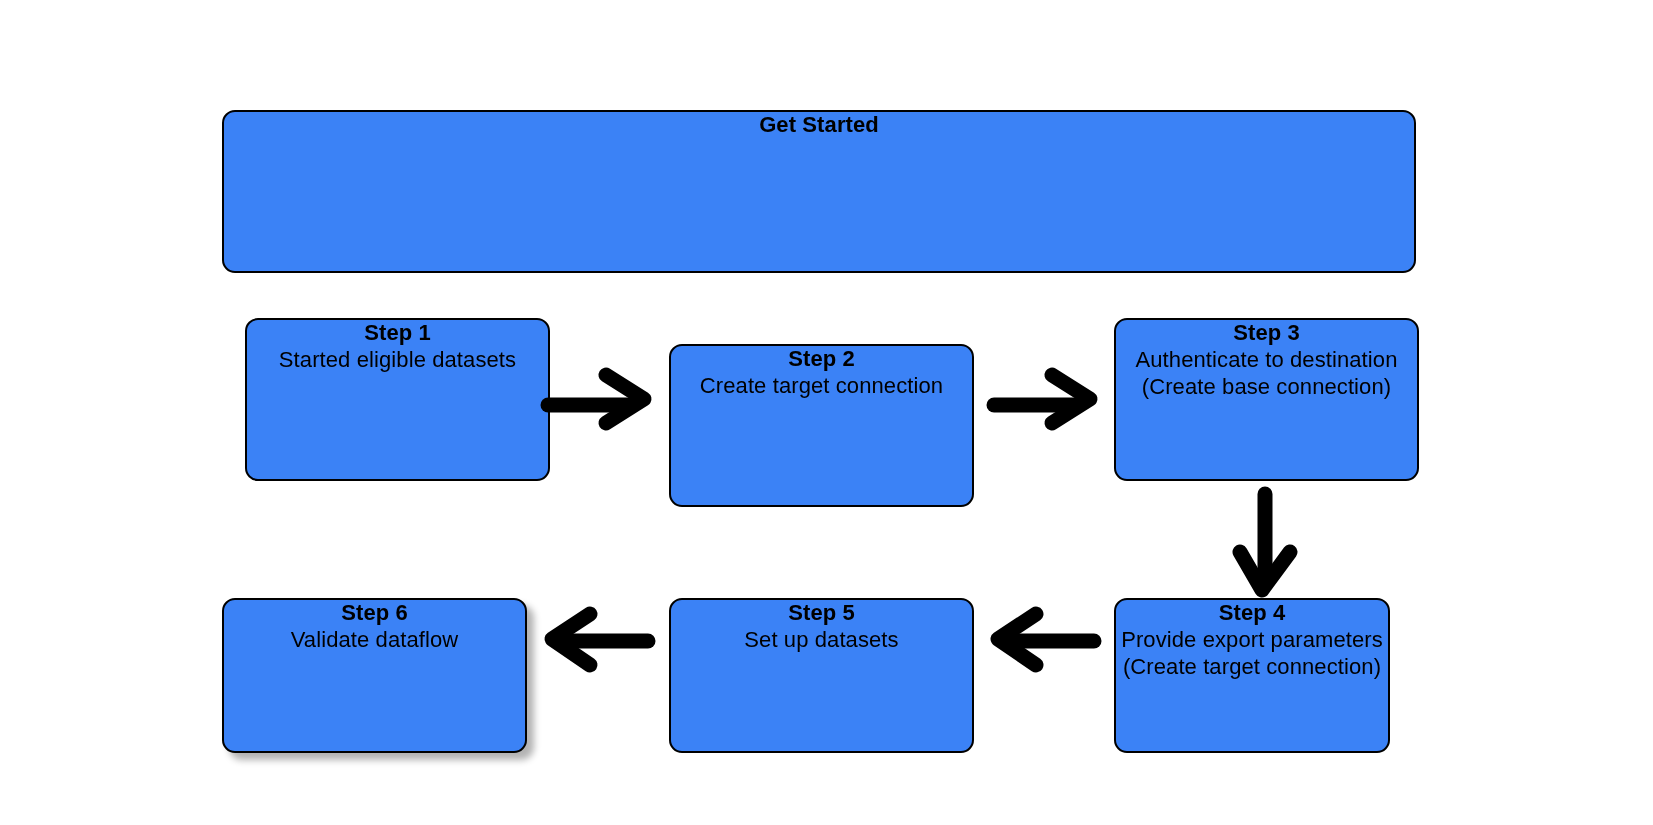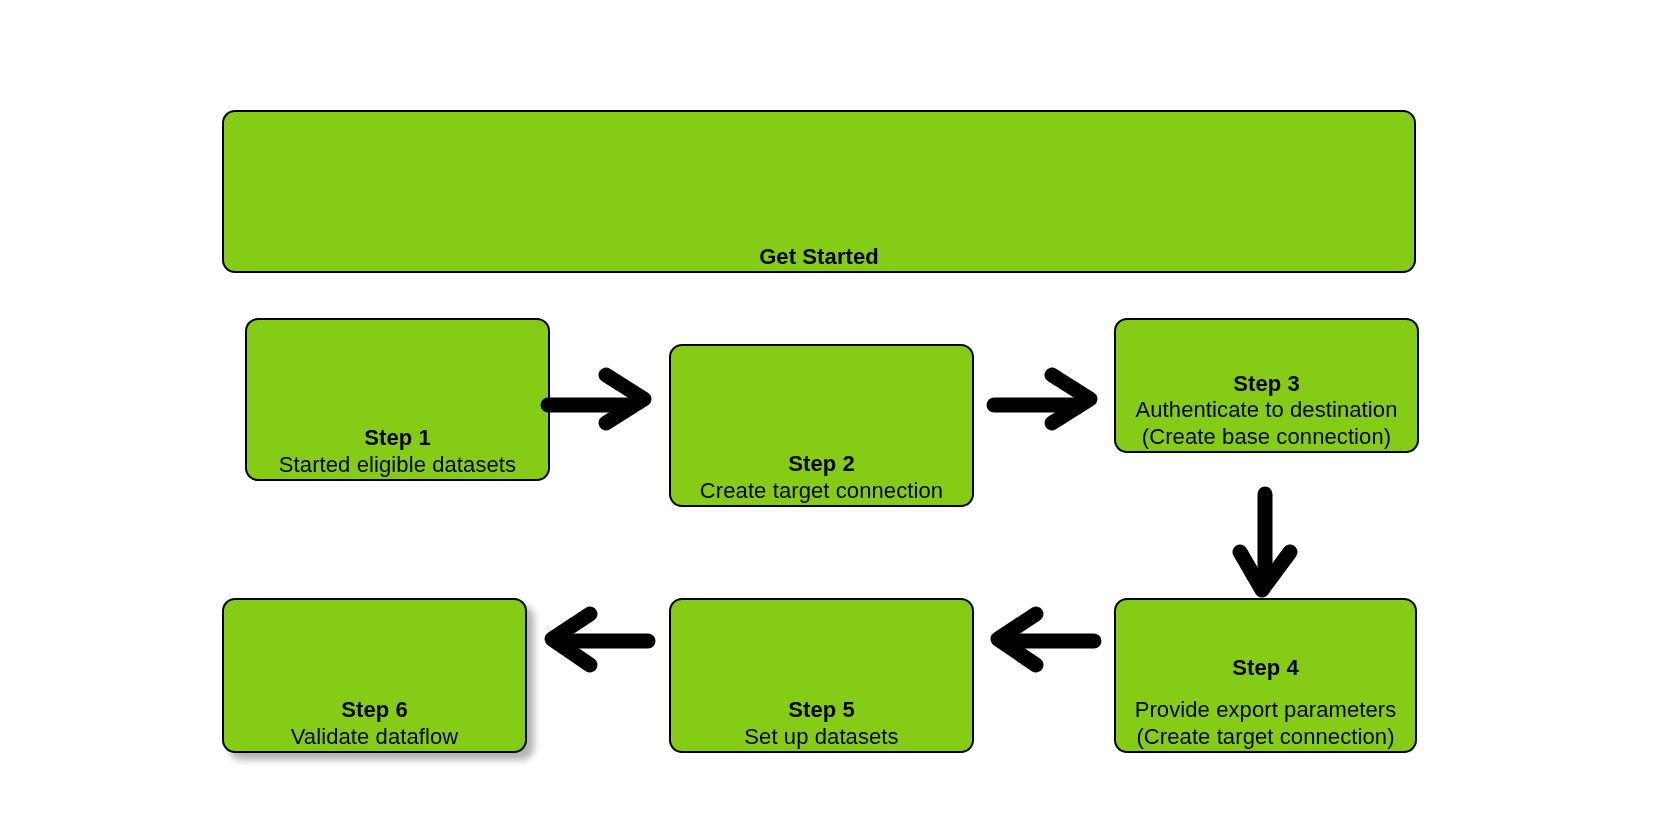--- a/index.html
+++ b/index.html
@@ -17,27 +17,27 @@
     position: relative;
     width: 1653px;
     height: 825px;
     background: #ffffff;
   }
 
   
   .node {
     position: absolute;
     box-sizing: border-box;
-    background: #84cc16;
+    background: #3b82f6;
     border: 2.2px solid #000000;
     border-radius: 13px;
     display: flex;
     flex-direction: column;
     align-items: center;
-    justify-content: flex-end;
+    justify-content: flex-start;
     text-align: center;
     color: #000000;
     line-height: 1.22;
   }
   .node .title {
     font-weight: bold;
     font-size: 22px;
     letter-spacing: .1px;
   }
   .node .desc {
@@ -50,22 +50,22 @@
     box-shadow: 7px 7px 7px rgba(0,0,0,0.30);
   }
 
   
   #node-get-started {
     left: 222px;  top: 110px;
     width: 1194px; height: 163px;
   }
   #node-step-1 { left: 222px;  top: 318px; width: 305px; height: 163px; margin-left: 23px; }
   #node-step-2 { left: 669px;  top: 318px; width: 305px; height: 163px; margin-top: 26px; }
-  #node-step-3 { left: 1114px; top: 318px; width: 305px; height: 135px; }
-  #node-step-4 { left: 1114px; top: 598px; width: 303px; height: 155px; gap: 16px; }
+  #node-step-3 { left: 1114px; top: 318px; width: 305px; height: 163px; }
+  #node-step-4 { left: 1114px; top: 598px; width: 276px; height: 155px; }
   #node-step-5 { left: 669px;  top: 598px; width: 305px; height: 155px; }
   #node-step-6 { left: 222px;  top: 598px; width: 305px; height: 155px; }
 
   
   .arrow {
     position: absolute;
   }
   .arrow svg { display: block; overflow: visible; }
 
   #arrow-1-2 { left: 540px; top: 366px; width: 116px; height: 66px; }

